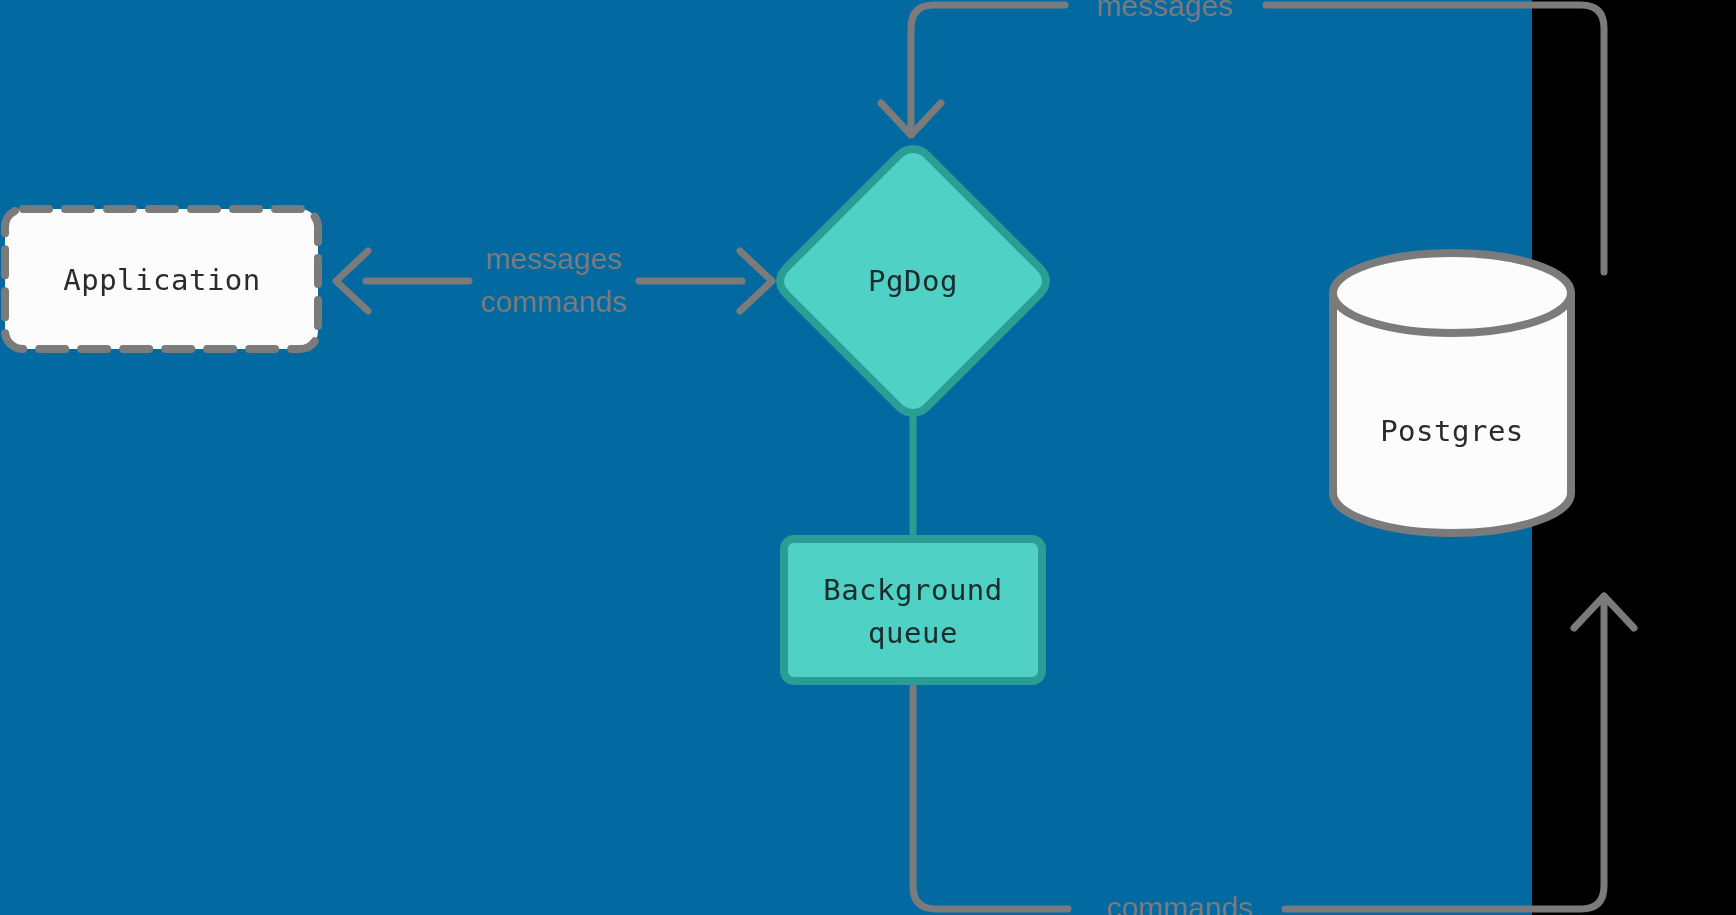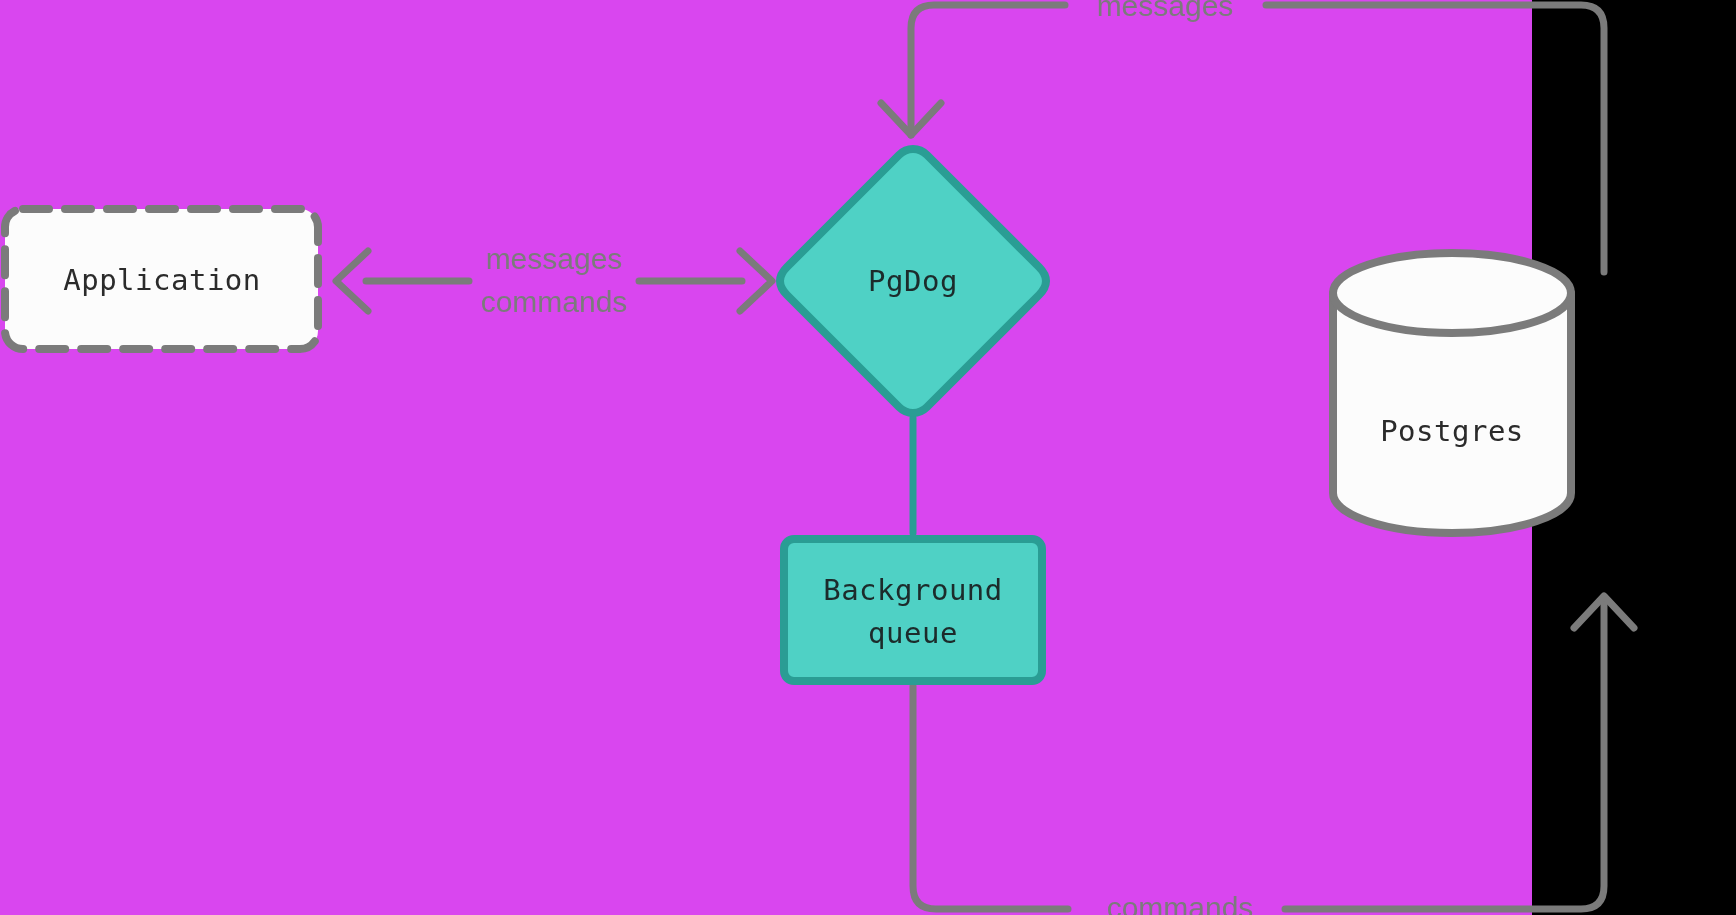--- a/index.html
+++ b/index.html
@@ -11,21 +11,21 @@
   body {
     width: 1736px;
     height: 915px;
     overflow: hidden;
     font-family: "DejaVu Sans Mono", monospace;
   }
   #diagram-root {
     position: relative;
     width: 1532px;
     height: 915px;
-    background: #d946ef;
+    background: #0369a1;
   }
   #diagram-svg {
     position: absolute;
     left: 0;
     top: 0;
     width: 1736px;
     height: 915px;
     display: block;
   }
   .node-label {

